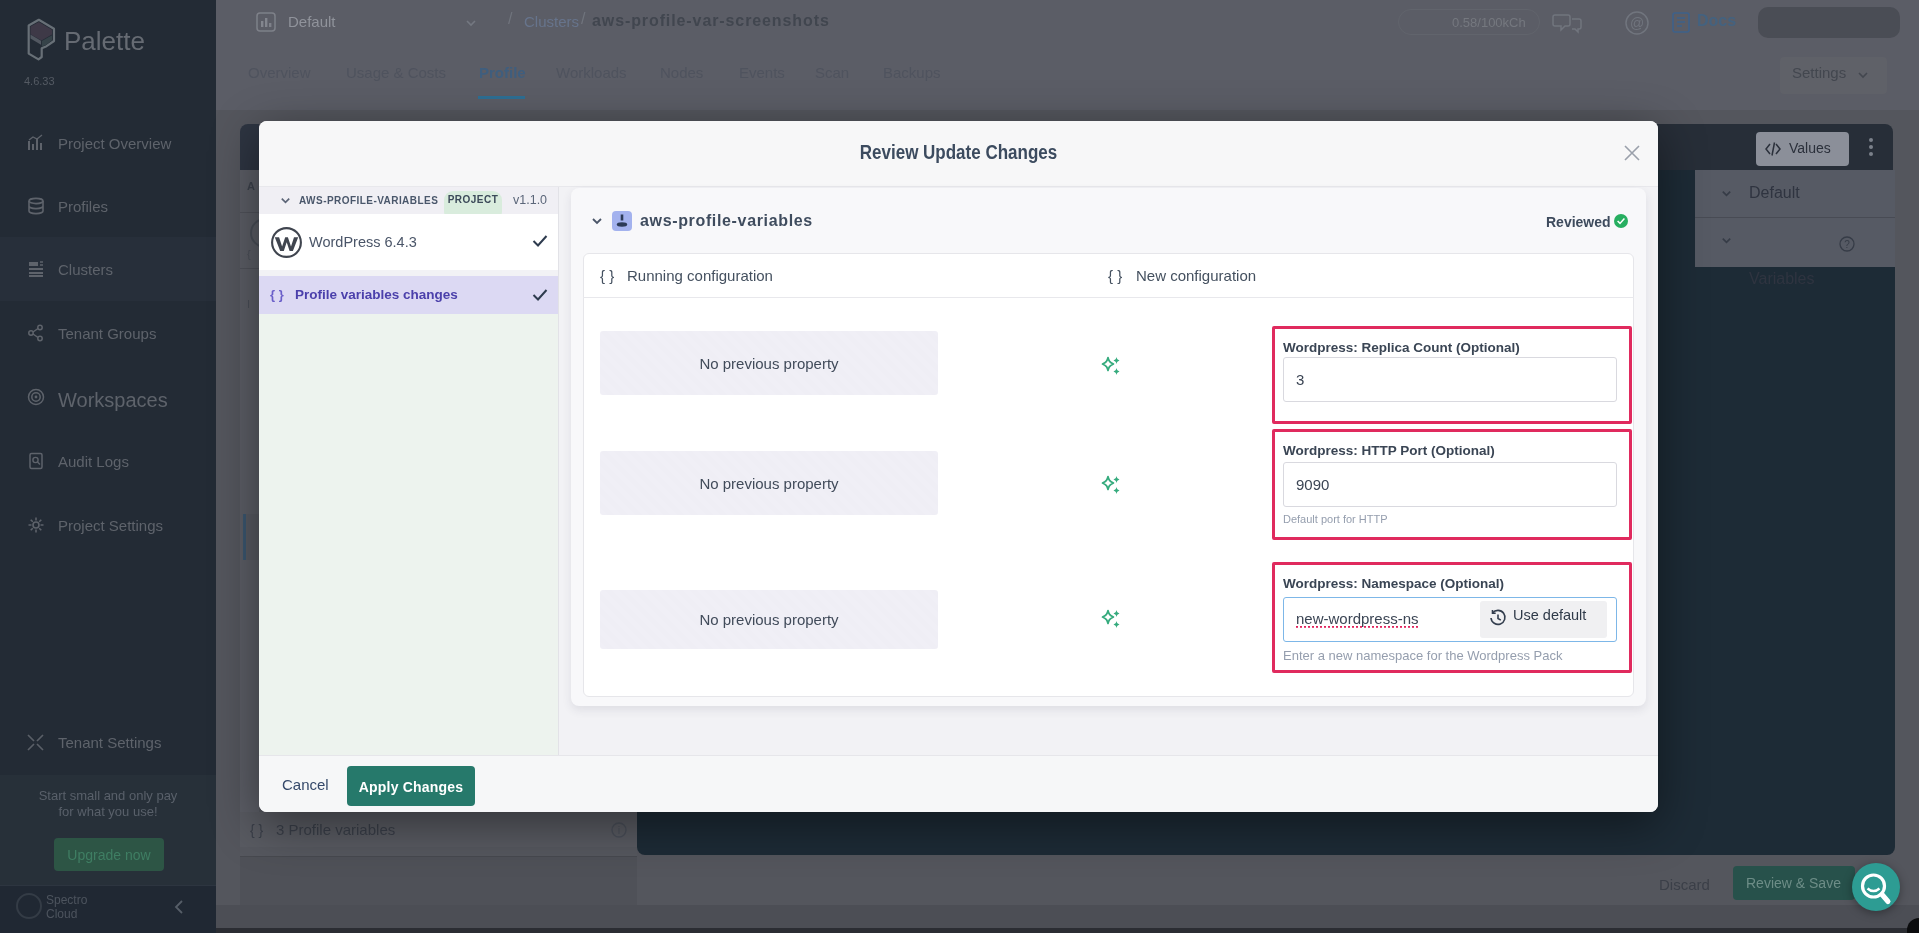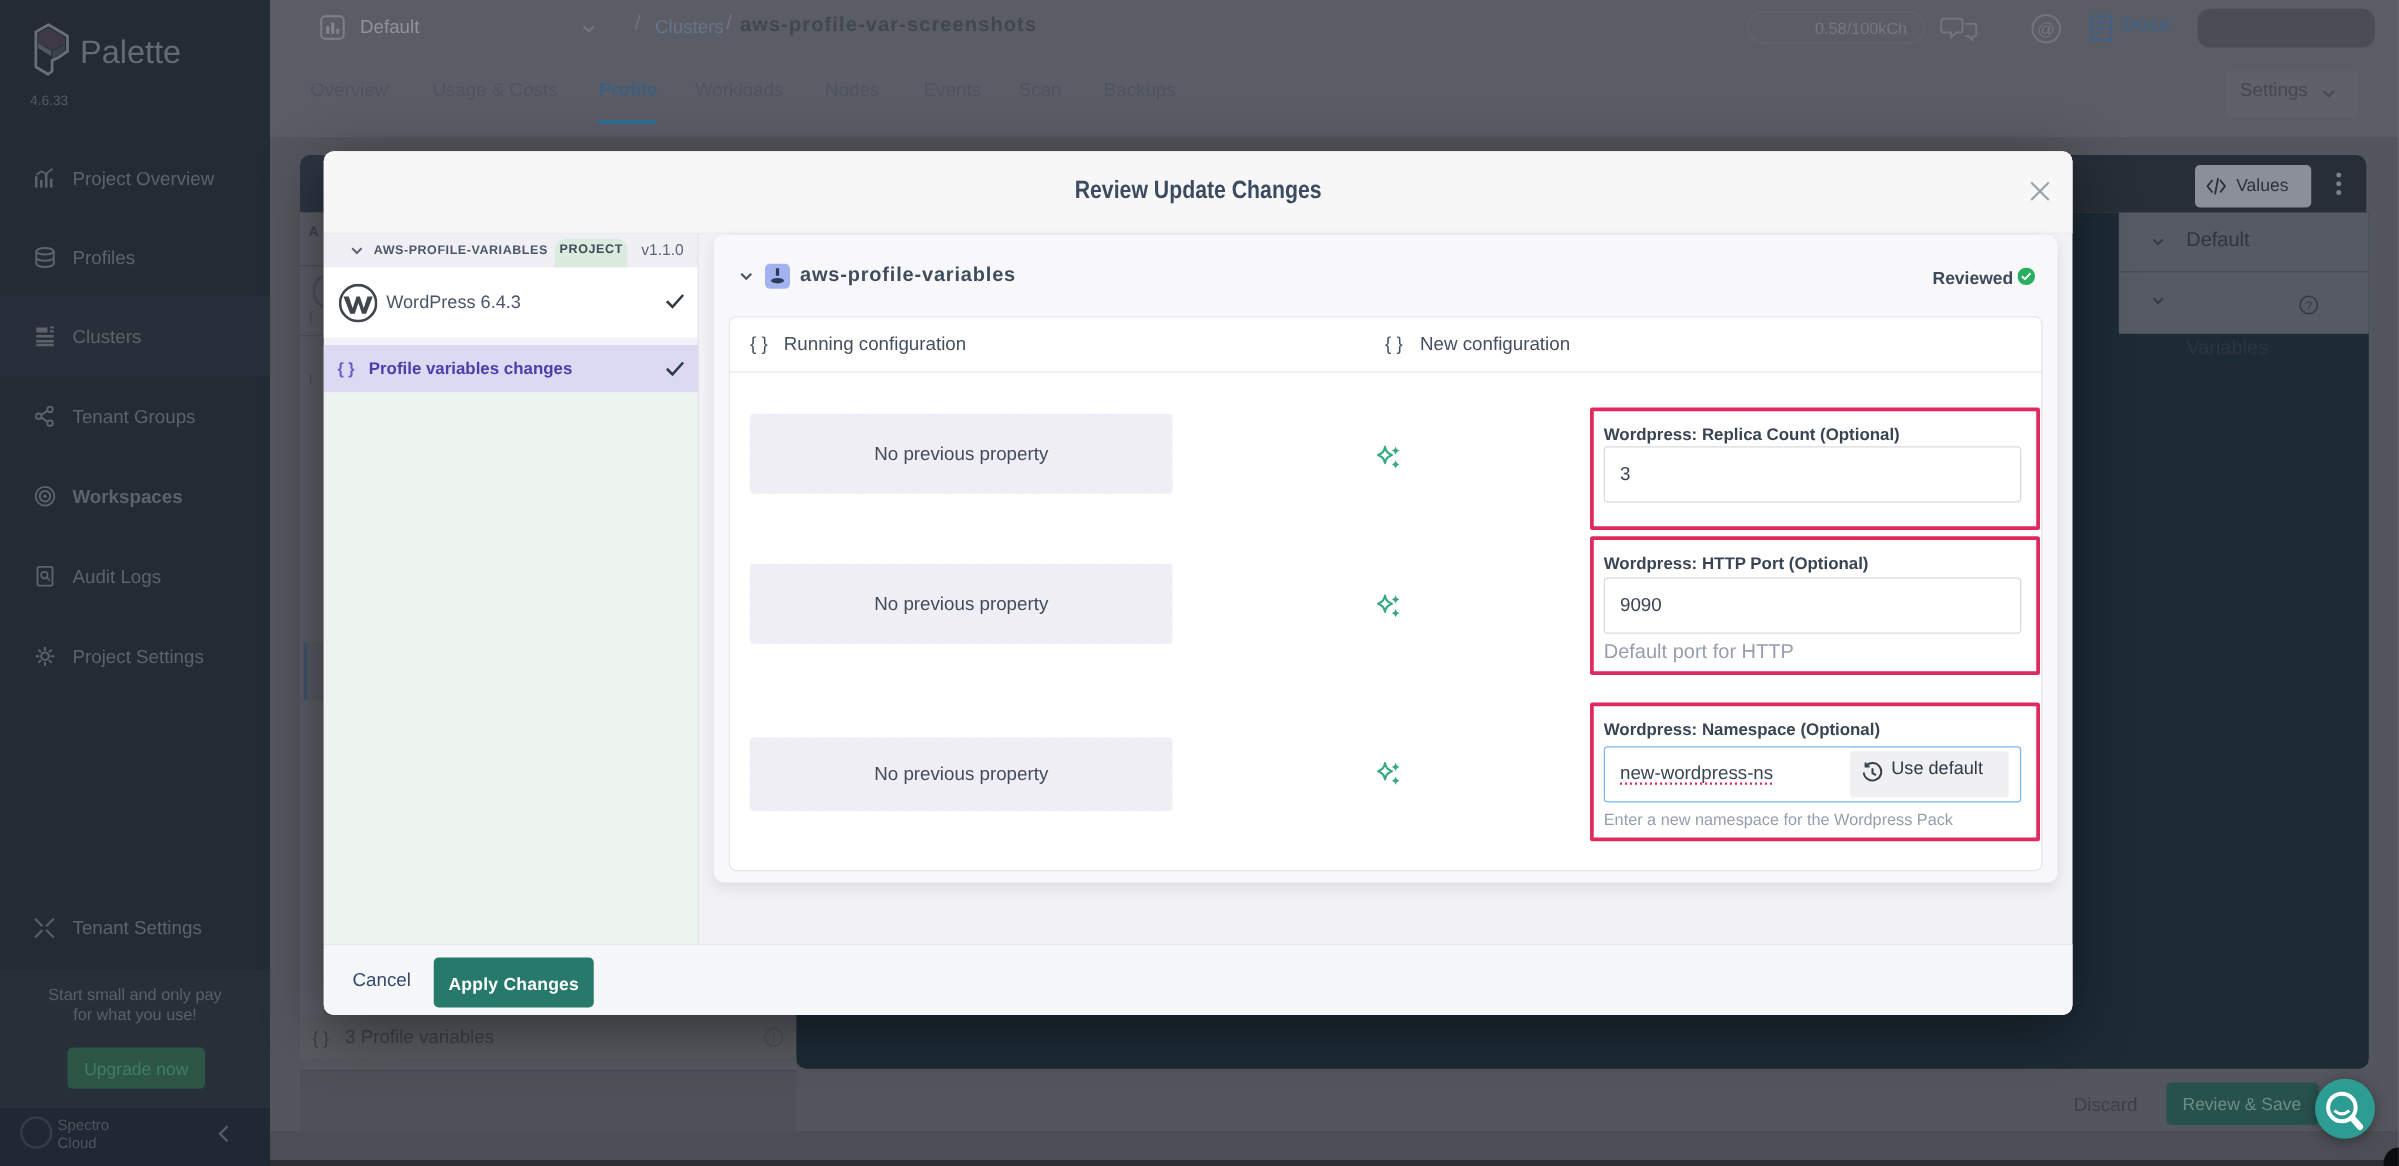--- a/index.html
+++ b/index.html
@@ -157,21 +157,21 @@
     <circle cx="13" cy="3.5" r="2.2" fill="none" stroke="#5e636b" stroke-width="1.5"></circle>
     <circle cx="13" cy="14.5" r="2.2" fill="none" stroke="#5e636b" stroke-width="1.5"></circle>
     <path d="M6 8 L11 4.5 M6 10 L11 13.5" stroke="#5e636b" stroke-width="1.5"></path>
   </svg>
 <div class="abs" style="left:58px;top:325px;font-size:15px;color:#5e636b;">Tenant Groups</div>
 <svg class="abs" style="left:27px;top:388px;" width="18" height="18" viewBox="0 0 18 18">
     <circle cx="9" cy="9" r="7.5" fill="none" stroke="#5e636b" stroke-width="1.5"></circle>
     <circle cx="9" cy="9" r="4.2" fill="none" stroke="#5e636b" stroke-width="1.5"></circle>
     <circle cx="9" cy="9" r="1.4" fill="#5e636b"></circle>
   </svg>
-<div class="abs" style="left:58px;top:389px;font-size:15px;color:#5e636b;font-weight:bold;">Workspaces</div>
+<div class="abs" style="left:58px;top:389px;font-size:20px;color:#5e636b;">Workspaces</div>
 <svg class="abs" style="left:27px;top:452px;" width="18" height="18" viewBox="0 0 18 18">
     <rect x="3" y="1.5" width="12" height="15" rx="1.5" fill="none" stroke="#5e636b" stroke-width="1.5"></rect>
     <circle cx="8.5" cy="8" r="2.6" fill="none" stroke="#5e636b" stroke-width="1.4"></circle>
     <path d="M10.5 10 L13 12.5" stroke="#5e636b" stroke-width="1.4"></path>
   </svg>
 <div class="abs" style="left:58px;top:453px;font-size:15px;color:#5e636b;">Audit Logs</div>
 <svg class="abs" style="left:27px;top:516px;" width="18" height="18" viewBox="0 0 18 18">
     <circle cx="9" cy="9" r="3" fill="none" stroke="#5e636b" stroke-width="1.6"></circle>
     <path d="M9 1.5 v3 M9 13.5 v3 M1.5 9 h3 M13.5 9 h3 M3.7 3.7 l2.1 2.1 M12.2 12.2 l2.1 2.1 M14.3 3.7 l-2.1 2.1 M5.8 12.2 l-2.1 2.1" stroke="#5e636b" stroke-width="1.6"></path>
   </svg>
@@ -280,21 +280,21 @@
   </div>
 <svg class="abs" style="left:1100px;top:475px;" width="22" height="22" viewBox="0 0 22 22">
     <path d="M8 1.5 C8.8 5 9.5 6.2 13.5 8 C9.5 9.8 8.8 11 8 14.5 C7.2 11 6.5 9.8 2.5 8 C6.5 6.2 7.2 5 8 1.5 Z" fill="none" stroke="#35ab7d" stroke-width="1.7" stroke-linejoin="round"></path>
     <path d="M16.5 1 C17 3 17.4 3.6 19.5 4.5 C17.4 5.4 17 6 16.5 8 C16 6 15.6 5.4 13.5 4.5 C15.6 3.6 16 3 16.5 1 Z" fill="#35ab7d"></path>
     <path d="M16.5 12 C17 14 17.4 14.6 19.5 15.5 C17.4 16.4 17 17 16.5 19 C16 17 15.6 16.4 13.5 15.5 C15.6 14.6 16 14 16.5 12 Z" fill="#35ab7d"></path>
   </svg>
 <div class="abs" style="left:1272px;top:429px;width:360px;height:111px;border:3px solid #e02a5e;border-radius:2px;background:#fff;"></div>
 <div class="abs" style="left:1283px;top:443px;font-size:13.5px;font-weight:bold;color:#3a4554;">Wordpress: HTTP Port (Optional)</div>
 <div class="abs" style="left:1283px;top:462px;width:334px;height:45px;border:1px solid #d9d9df;border-radius:3px;background:#fff;"></div>
 <div class="abs" style="left:1296px;top:476px;font-size:15px;color:#3b4554;">9090</div>
-<div class="abs" style="left:1283px;top:513px;font-size:16px;color:#959eae;">Default port for HTTP</div>
+<div class="abs" style="left:1283px;top:513px;font-size:11px;color:#959eae;">Default port for HTTP</div>
 <div class="abs" style="left:600px;top:590px;width:338px;height:59px;border-radius:3px;background:repeating-linear-gradient(45deg,#f0eff6 0 5px,#efeef5 5px 10px);">
     <div style="width:100%;height:100%;display:flex;align-items:center;justify-content:center;font-size:15px;color:#414b5a;">No previous property</div>
   </div>
 <svg class="abs" style="left:1100px;top:609px;" width="22" height="22" viewBox="0 0 22 22">
     <path d="M8 1.5 C8.8 5 9.5 6.2 13.5 8 C9.5 9.8 8.8 11 8 14.5 C7.2 11 6.5 9.8 2.5 8 C6.5 6.2 7.2 5 8 1.5 Z" fill="none" stroke="#35ab7d" stroke-width="1.7" stroke-linejoin="round"></path>
     <path d="M16.5 1 C17 3 17.4 3.6 19.5 4.5 C17.4 5.4 17 6 16.5 8 C16 6 15.6 5.4 13.5 4.5 C15.6 3.6 16 3 16.5 1 Z" fill="#35ab7d"></path>
     <path d="M16.5 12 C17 14 17.4 14.6 19.5 15.5 C17.4 16.4 17 17 16.5 19 C16 17 15.6 16.4 13.5 15.5 C15.6 14.6 16 14 16.5 12 Z" fill="#35ab7d"></path>
   </svg>
 <div class="abs" style="left:1272px;top:562px;width:360px;height:111px;border:3px solid #e02a5e;border-radius:2px;background:#fff;"></div>
 <div class="abs" style="left:1283px;top:576px;font-size:13.5px;font-weight:bold;color:#3a4554;">Wordpress: Namespace (Optional)</div>

